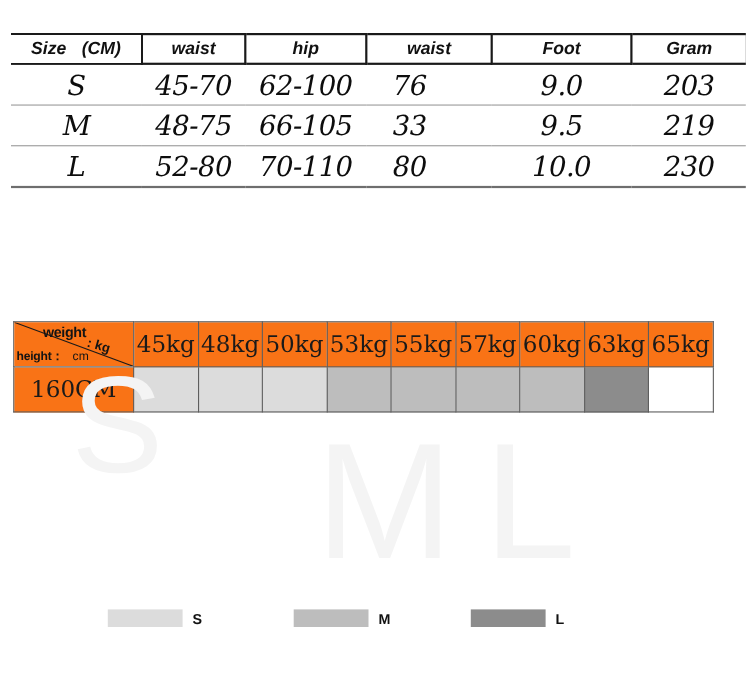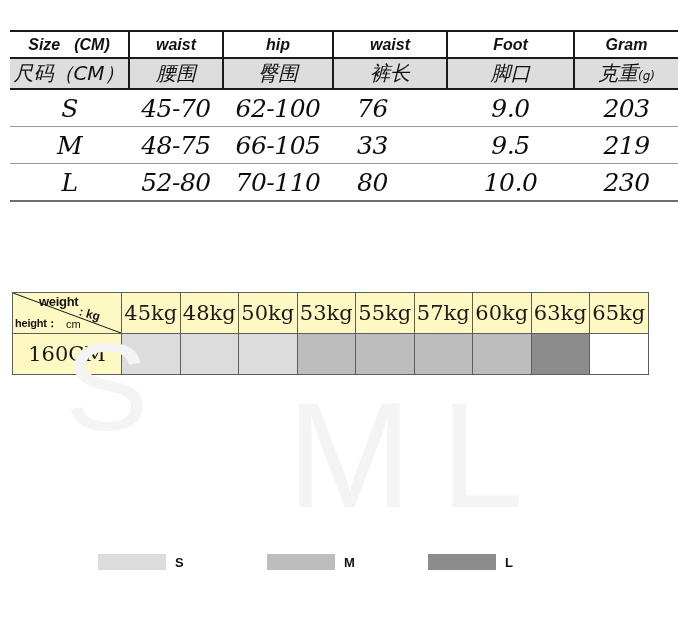--- a/index.html
+++ b/index.html
@@ -110,21 +110,21 @@
     position: relative;
     z-index: 1;
   }
   table.matrix td {
     border: 1.5px solid #5e5e5e;
     padding: 0;
     margin: 0;
     text-align: center;
     vertical-align: middle;
     height: 40px;
-    background: #fef9c3;
+    background: #f97316;
   }
   td.corner-cell {
     width: 108px;
     height: 44px;
     position: relative;
     overflow: hidden;
     background: #ffffff;
   }
   td.wcol { width: 57.5px; }
   td.hdr-weight {
@@ -245,28 +245,20 @@
     <tbody>
       <tr class="spec-head-en">
         <td class="col-size spec-head-outer size-en-cell">
           <span class="sz">Size</span><span>(CM)</span>
         </td>
         <td class="col-waist spec-head-outer">waist</td>
         <td class="col-hip spec-head-outer">hip</td>
         <td class="col-length spec-head-outer">waist</td>
         <td class="col-foot spec-head-outer">Foot</td>
         <td class="col-gram spec-head-outer">Gram</td>
-      </tr>
-      <tr class="spec-head-cn">
-        <td class="col-size spec-head-outer">尺码（CM）</td>
-        <td class="col-waist spec-head-outer">腰围</td>
-        <td class="col-hip spec-head-outer">臀围</td>
-        <td class="col-length spec-head-outer">裤长</td>
-        <td class="col-foot spec-head-outer">脚口</td>
-        <td class="col-gram spec-head-outer"><span>克重</span><span class="gram-sub">(g)</span></td>
       </tr>
 
       <tr class="spec-row">
         <td class="col-size cell-size">S</td>
         <td class="col-waist">45-70</td>
         <td class="col-hip">62-100</td>
         <td class="col-length cell-length">76</td>
         <td class="col-foot">9.0</td>
         <td class="col-gram">203</td>
       </tr>

